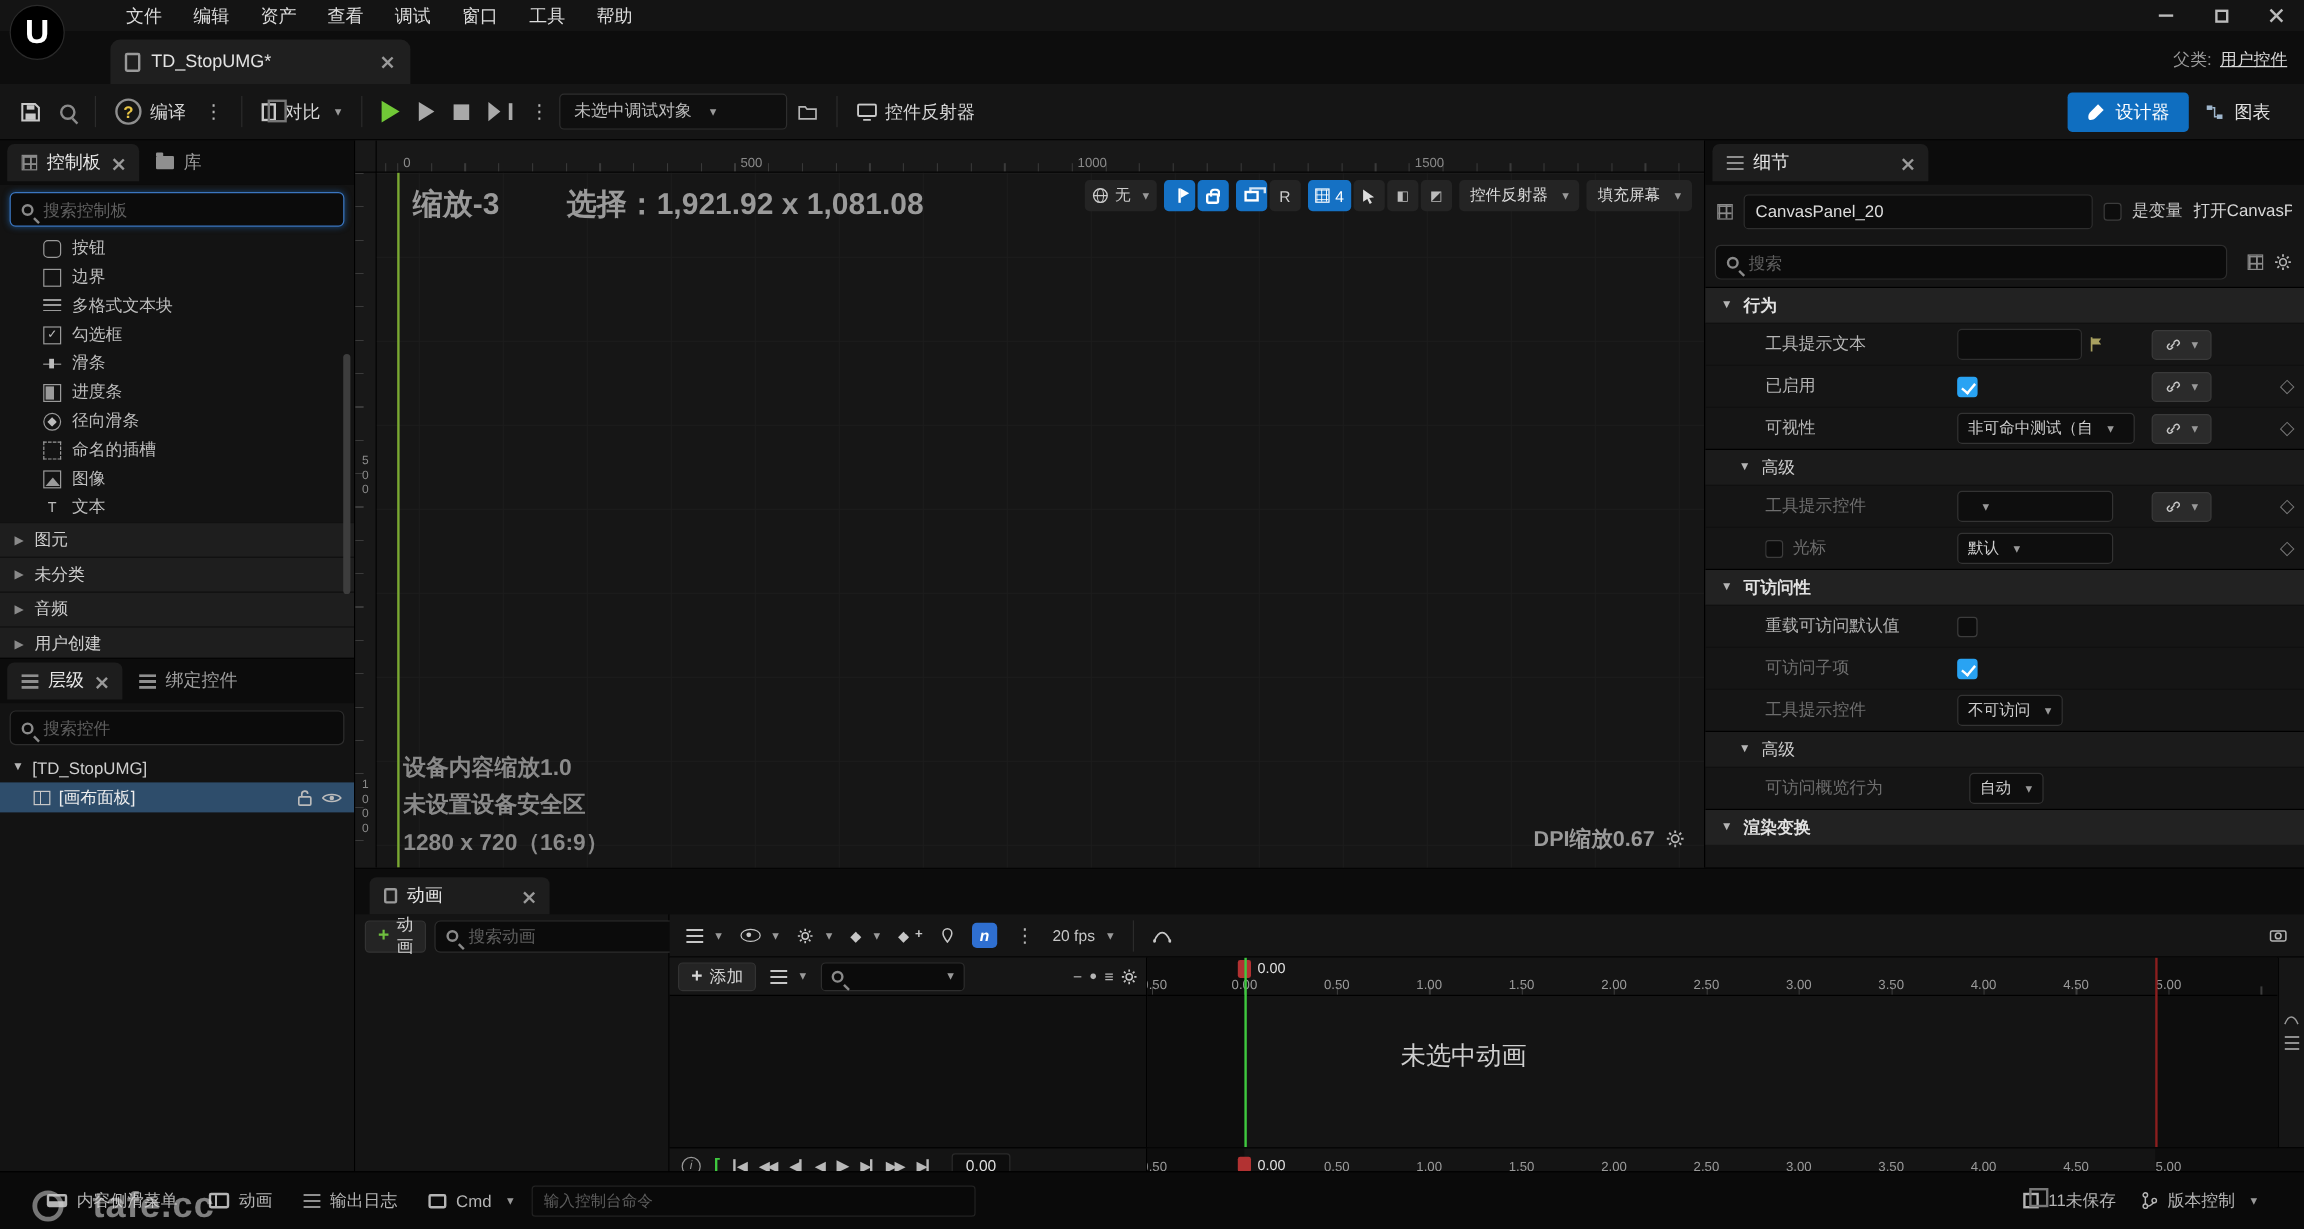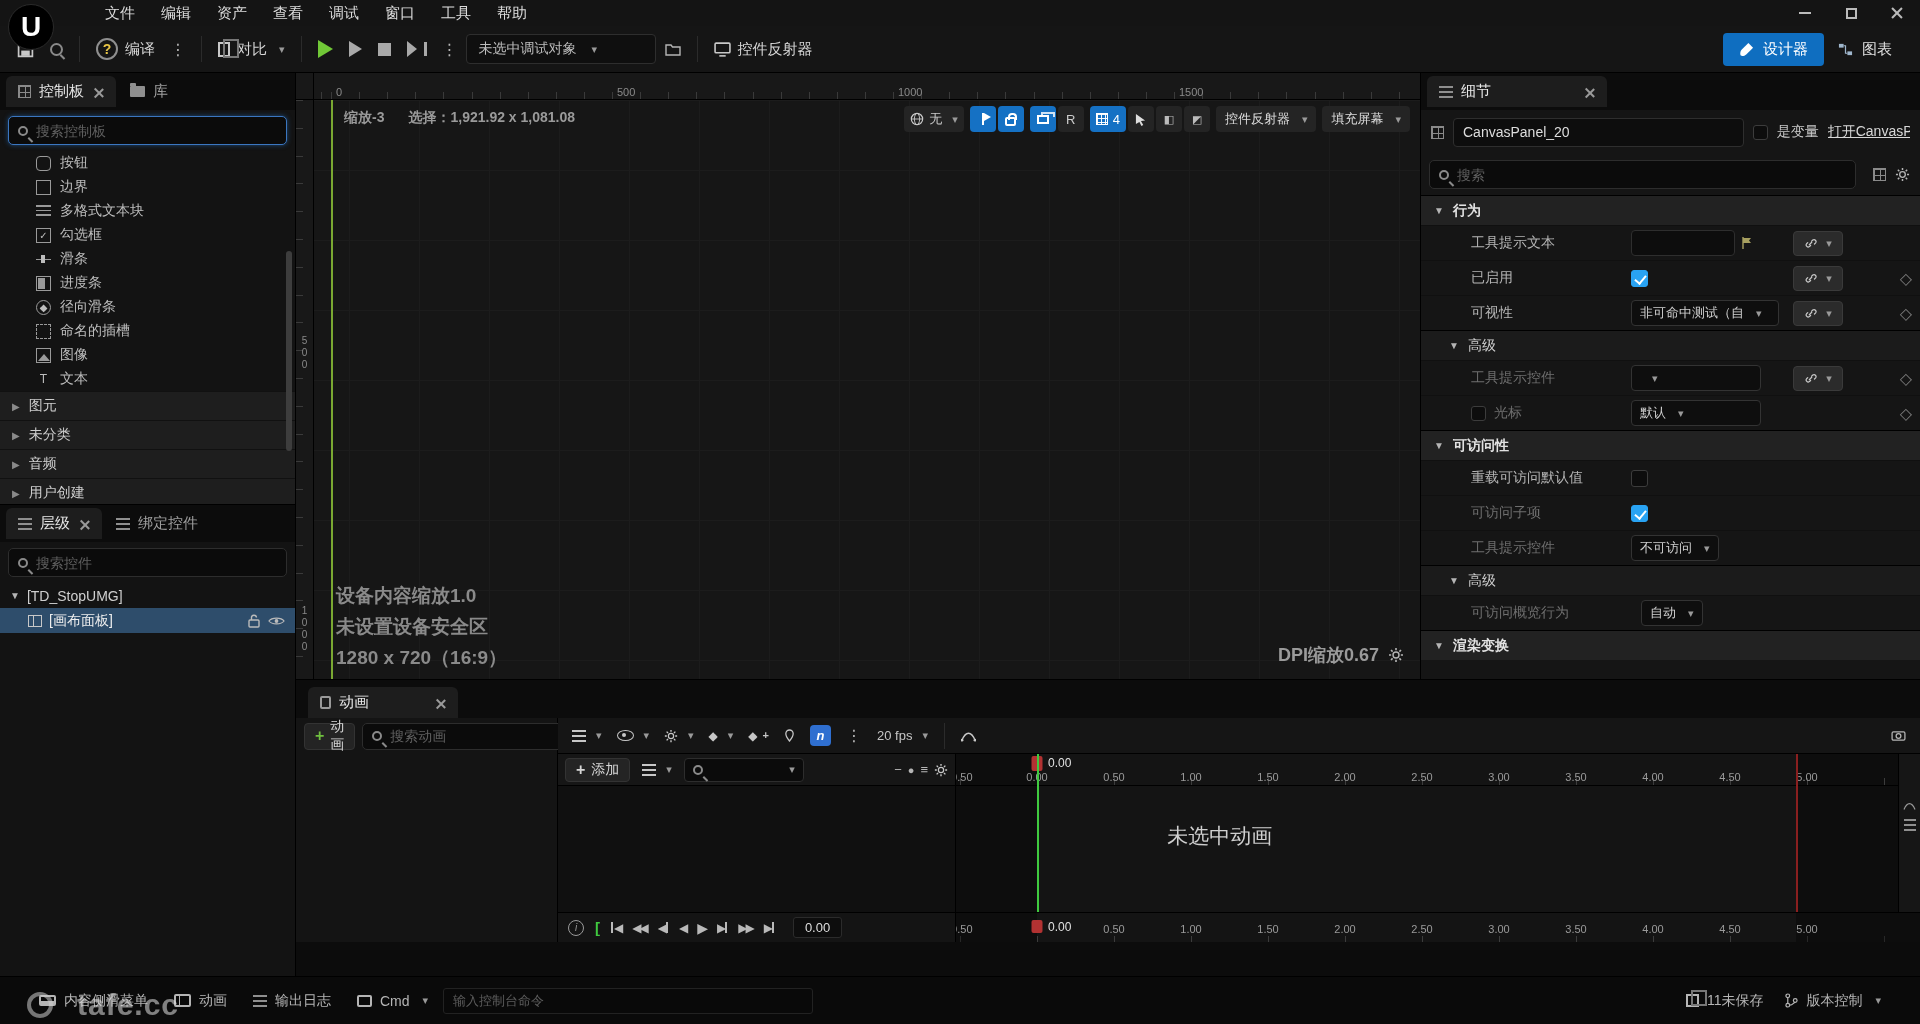--- a/index.html
+++ b/index.html
@@ -100,40 +100,40 @@
 .ic-canvas{width:14px;height:12px;border:1.5px solid #c8c8c8;flex:none;background:linear-gradient(90deg,transparent 4px,#c8c8c8 4px,#c8c8c8 5px,transparent 5px)}
 
 
 .ruler-h{position:absolute;left:18px;right:0;top:0;height:27px;background:#181818;border-bottom:1px solid #000;background-image:repeating-linear-gradient(90deg,#3a3a3a 0 1px,transparent 1px 28.1px);background-position:17px bottom;background-size:100% 7px;background-repeat:repeat-x}
 .ruler-h span{position:absolute;bottom:1px;font-size:11px;color:#8a8a8a}
 .ruler-corner{position:absolute;left:0;top:0;width:18px;height:27px;background:#181818;border-bottom:1px solid #000;border-right:1px solid #000}
 .ruler-v{position:absolute;left:0;top:27px;bottom:0;width:18px;background:#181818;border-right:1px solid #000;background-image:repeating-linear-gradient(#3a3a3a 0 1px,transparent 1px 27.8px);background-size:7px 100%;background-repeat:repeat-y}
 .ruler-v span{position:absolute;left:3px;writing-mode:vertical-rl;text-orientation:upright;font-size:10px;color:#8a8a8a;letter-spacing:1px}
 .canvas{position:absolute;left:18px;top:27px;right:0;bottom:0;background-color:#161616;background-image:linear-gradient(#1c1c1c 1px,transparent 1px),linear-gradient(90deg,#1c1c1c 1px,transparent 1px);background-size:70px 70px;background-position:35px 0}
 .green-line{position:absolute;left:35px;top:27px;bottom:0;width:2px;background:#7aa832;z-index:2}
-.vp-info-tl{position:absolute;top:36px;left:48px;display:flex;gap:24px;z-index:4;font-size:14px;font-weight:bold;color:#9a9a9a}
+.vp-info-tl{position:absolute;top:36px;left:48px;display:flex;gap:56px;z-index:4;font-size:25px;font-weight:bold;color:#9a9a9a}
 .vp-toolbar{position:absolute;top:33px;right:10px;display:flex;gap:6px;align-items:center;z-index:4}
 .vbtn{height:26px;min-width:26px;border-radius:4px;background:#242424;display:flex;align-items:center;justify-content:center;gap:5px;padding:0 6px;color:#ccc;font-size:13px}
 .vbtn.blue{background:#1571c4;color:#fff}
 .vdrop{height:26px;background:#242424;border-radius:4px;padding:0 9px;display:flex;align-items:center;gap:7px;font-size:13px;color:#ddd}
 .vgroup{display:flex;gap:2px}
 .ic-lock{width:11px;height:9px;border:2px solid #fff;border-radius:2px;position:relative;margin-top:5px}
 .ic-lock::before{content:"";position:absolute;left:1px;top:-6px;width:5px;height:5px;border:2px solid #fff;border-bottom:none;border-radius:4px 4px 0 0}
 .ic-flag-w{width:2px;height:12px;background:#fff;position:relative}
 .ic-flag-w::after{content:"";position:absolute;left:2px;top:0;border-top:4px solid transparent;border-bottom:4px solid transparent;border-left:7px solid #fff}
 .ic-grid-w{width:12px;height:12px;background:linear-gradient(rgba(255,255,255,.95) 1px,transparent 1px),linear-gradient(90deg,rgba(255,255,255,.95) 1px,transparent 1px);background-size:4px 4px;border:1px solid #fff}
 .ic-stack{width:12px;height:9px;border:2px solid #fff;position:relative}
 .ic-stack::after{content:"";position:absolute;left:2px;top:-5px;width:10px;height:3px;border:2px solid rgba(255,255,255,.8);border-bottom:none}
 .vp-info-bl{position:absolute;left:40px;bottom:8px;display:flex;flex-direction:column;gap:5px;z-index:4;font-size:19px;font-weight:bold;color:#8a8a8a}
 .vp-dpi{position:absolute;right:16px;bottom:12px;display:flex;align-items:center;gap:9px;z-index:4;font-size:18px;font-weight:bold;color:#9a9a9a}
 
 
 .dname-row{height:44px;display:flex;align-items:center;gap:9px;padding:0 10px;flex:none}
 .dname-input{width:299px;height:29px;background:#0d0d0d;border:1px solid #2e2e2e;border-radius:4px;color:#ddd;font-size:14px;padding:0 9px;font-family:inherit;outline:none}
-.dlink{font-size:14px;color:#d8d8d8;text-decoration:underline;white-space:nowrap;overflow:hidden}
+.dlink{font-size:14px;color:#d8d8d8;white-space:nowrap;overflow:hidden}
 .drow-search{display:flex;align-items:center;gap:9px;padding-right:10px}
 .drow-search .search{flex:1}
 .dsec{height:30px;background:#222;display:flex;align-items:center;gap:9px;padding-left:13px;border-top:1px solid #000;color:#e2e2e2;font-size:14px;font-weight:bold;flex:none}
 .dsec.sub{background:#1b1b1b;padding-left:28px;font-weight:normal;color:#cfcfcf}
 .drow{height:35px;display:flex;align-items:center;padding-left:50px;padding-right:8px;border-top:1px solid #101010;font-size:14px;color:#b5b5b5;flex:none}
 .drow .dlabel{width:160px;flex:none;display:flex;align-items:center;gap:8px;white-space:nowrap;overflow:hidden}
 .drow .dval{width:152px;flex:none;display:flex;align-items:center;gap:6px}
 .drow.dim .dlabel{color:#6e6e6e}
 .bindbtn{width:50px;height:25px;background:#2b2b2b;border:1px solid #3a3a3a;border-radius:4px;display:flex;align-items:center;justify-content:center;gap:4px;margin-left:10px;flex:none}
 .dia{margin-left:auto;color:#777;font-size:16px}
@@ -224,20 +224,31 @@
       <div class="wc">
           <span class="wc-max"></span>
         </div>
       <div class="wc">
           <span class="wc-close"></span>
         </div>
     </div>
   </div>
   <div class="logo">U</div>
 
+  <div class="tabbar">
+    <div class="doc-tab">
+      <span class="sheet-icon"></span>
+      <span>TD_StopUMG*</span>
+      <span class="tab-x"></span>
+    </div>
+    <div class="parent-info">
+      <span>父类:</span>
+      <span class="pv">用户控件</span>
+    </div>
+  </div>
 
   <div class="toolbar">
     <div class="tbtn">
       <svg class="svgi" viewBox="0 0 16 16" width="17" height="17">
           <path d="M1.5 1.5 h10 l3 3 v10 h-13z" fill="none" stroke="#c8c8c8" stroke-width="1.6"></path>
           <rect x="4" y="9" width="8" height="5" fill="#c8c8c8"></rect>
           <rect x="5" y="2.5" width="6" height="3.5" fill="#c8c8c8"></rect>
         </svg>
     </div>
     <div class="tbtn">

